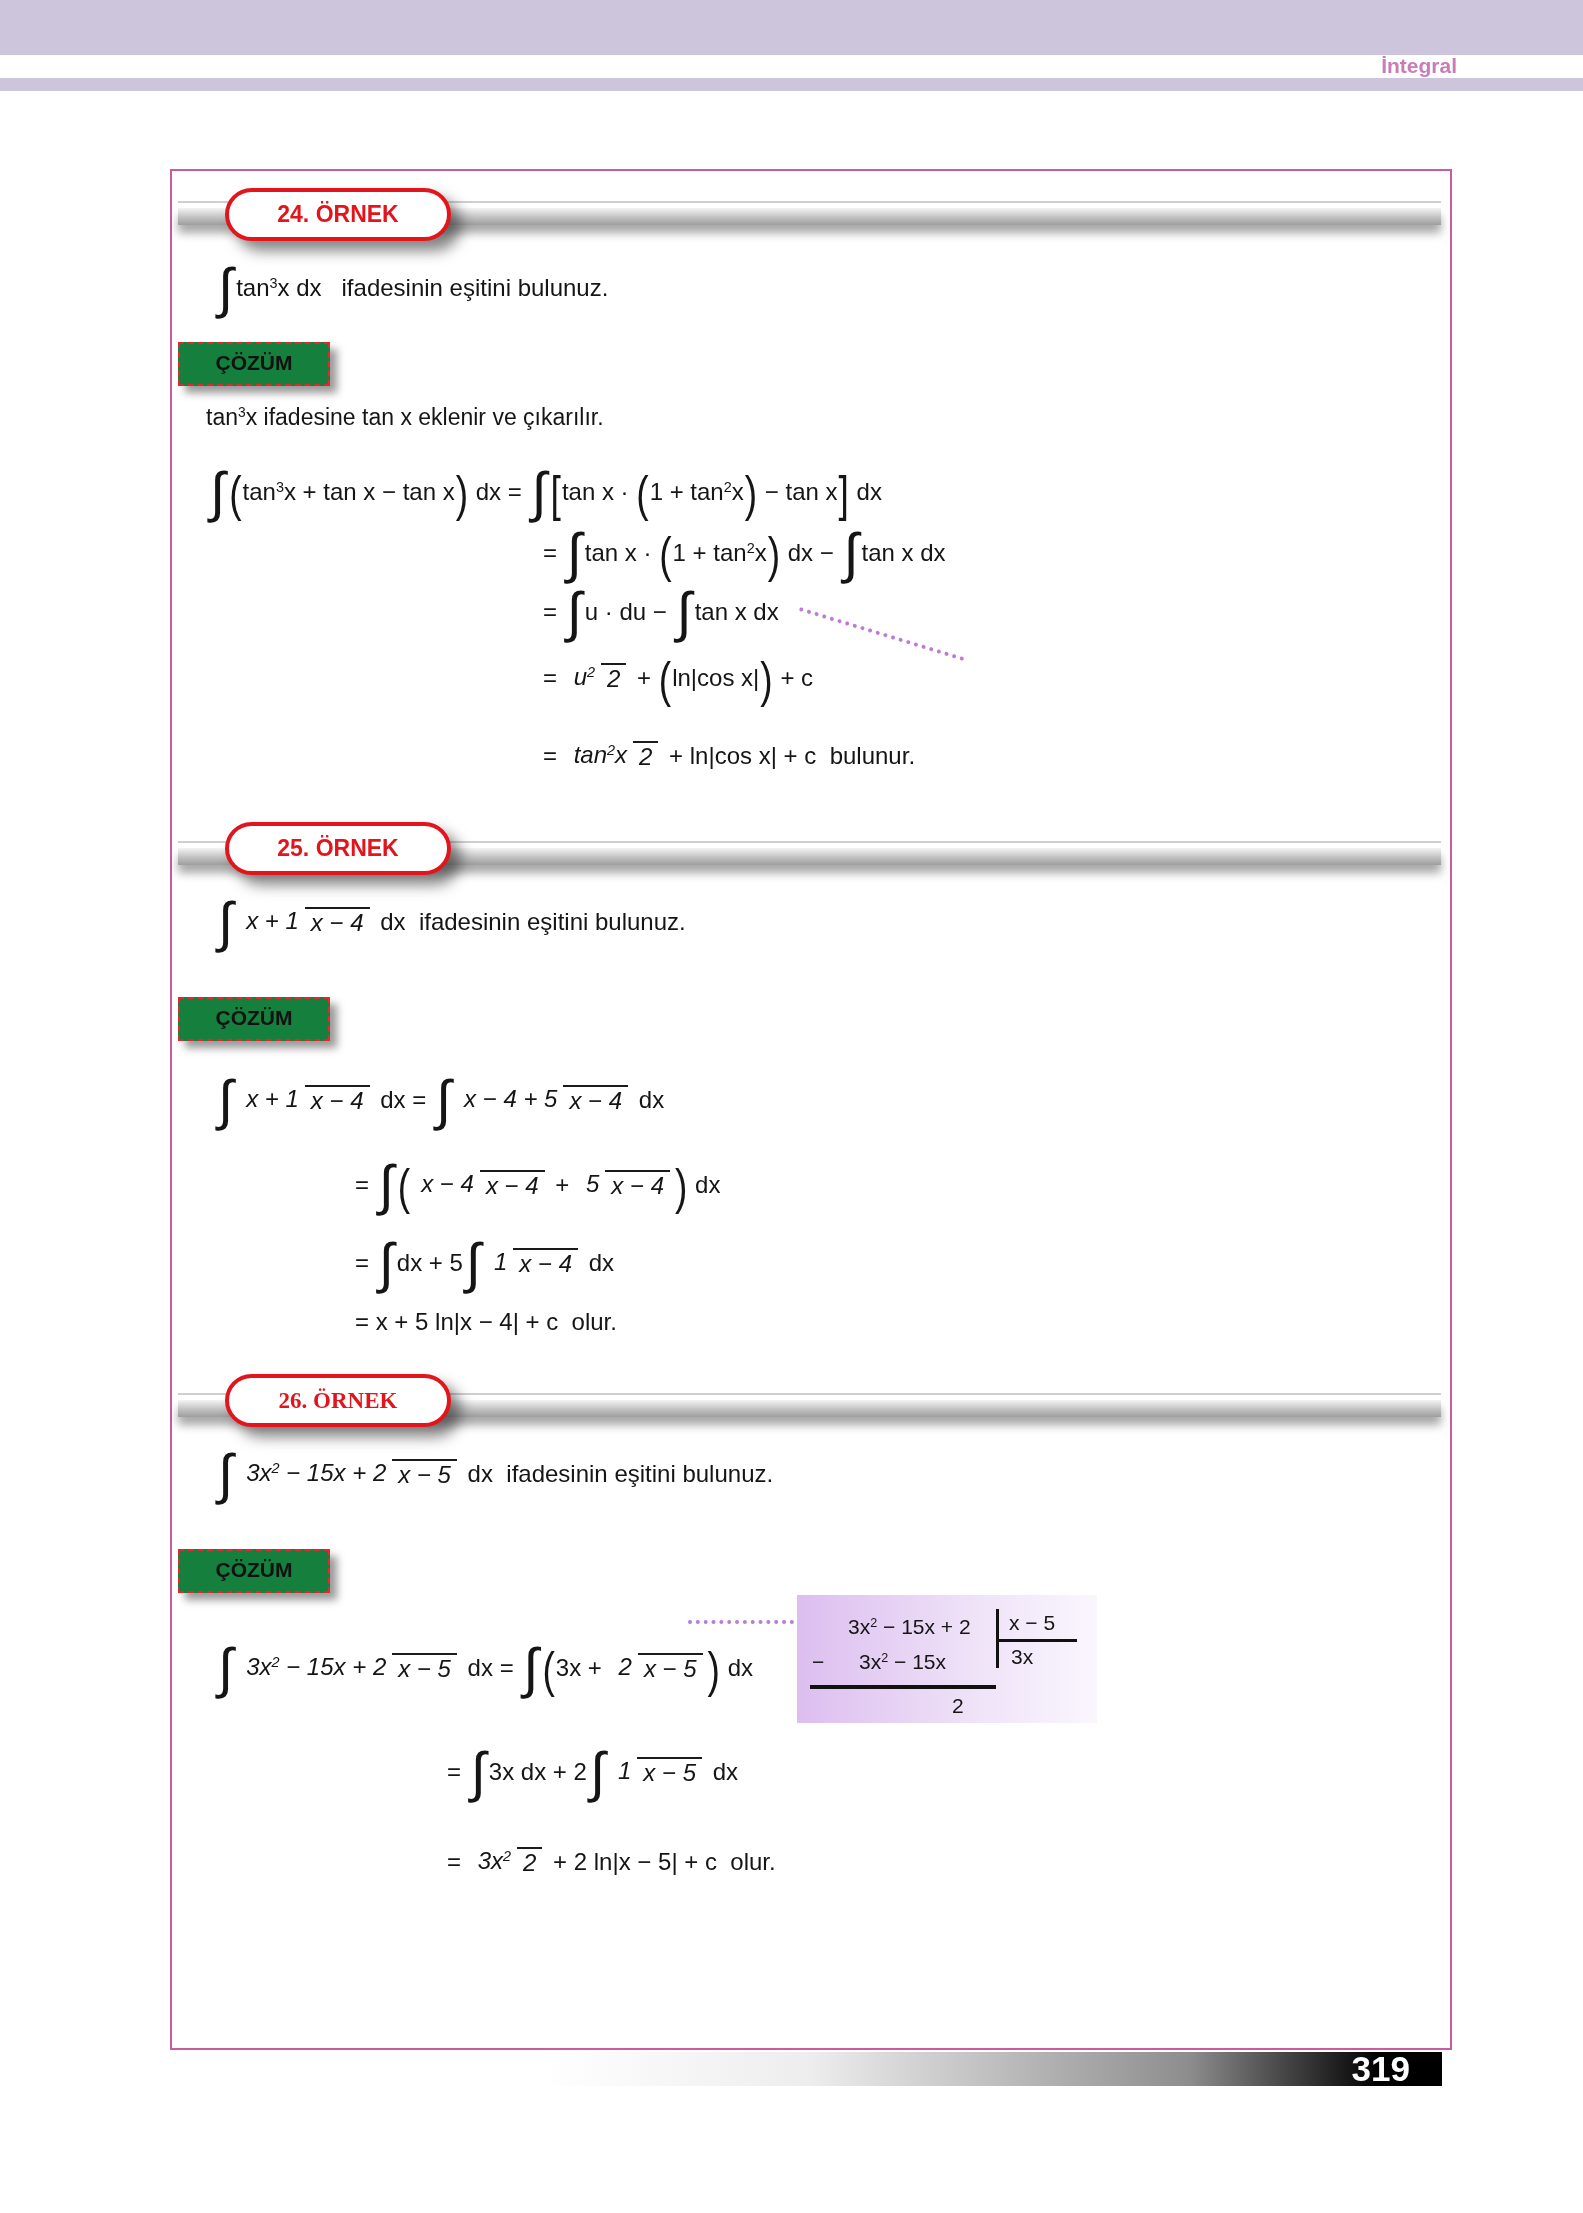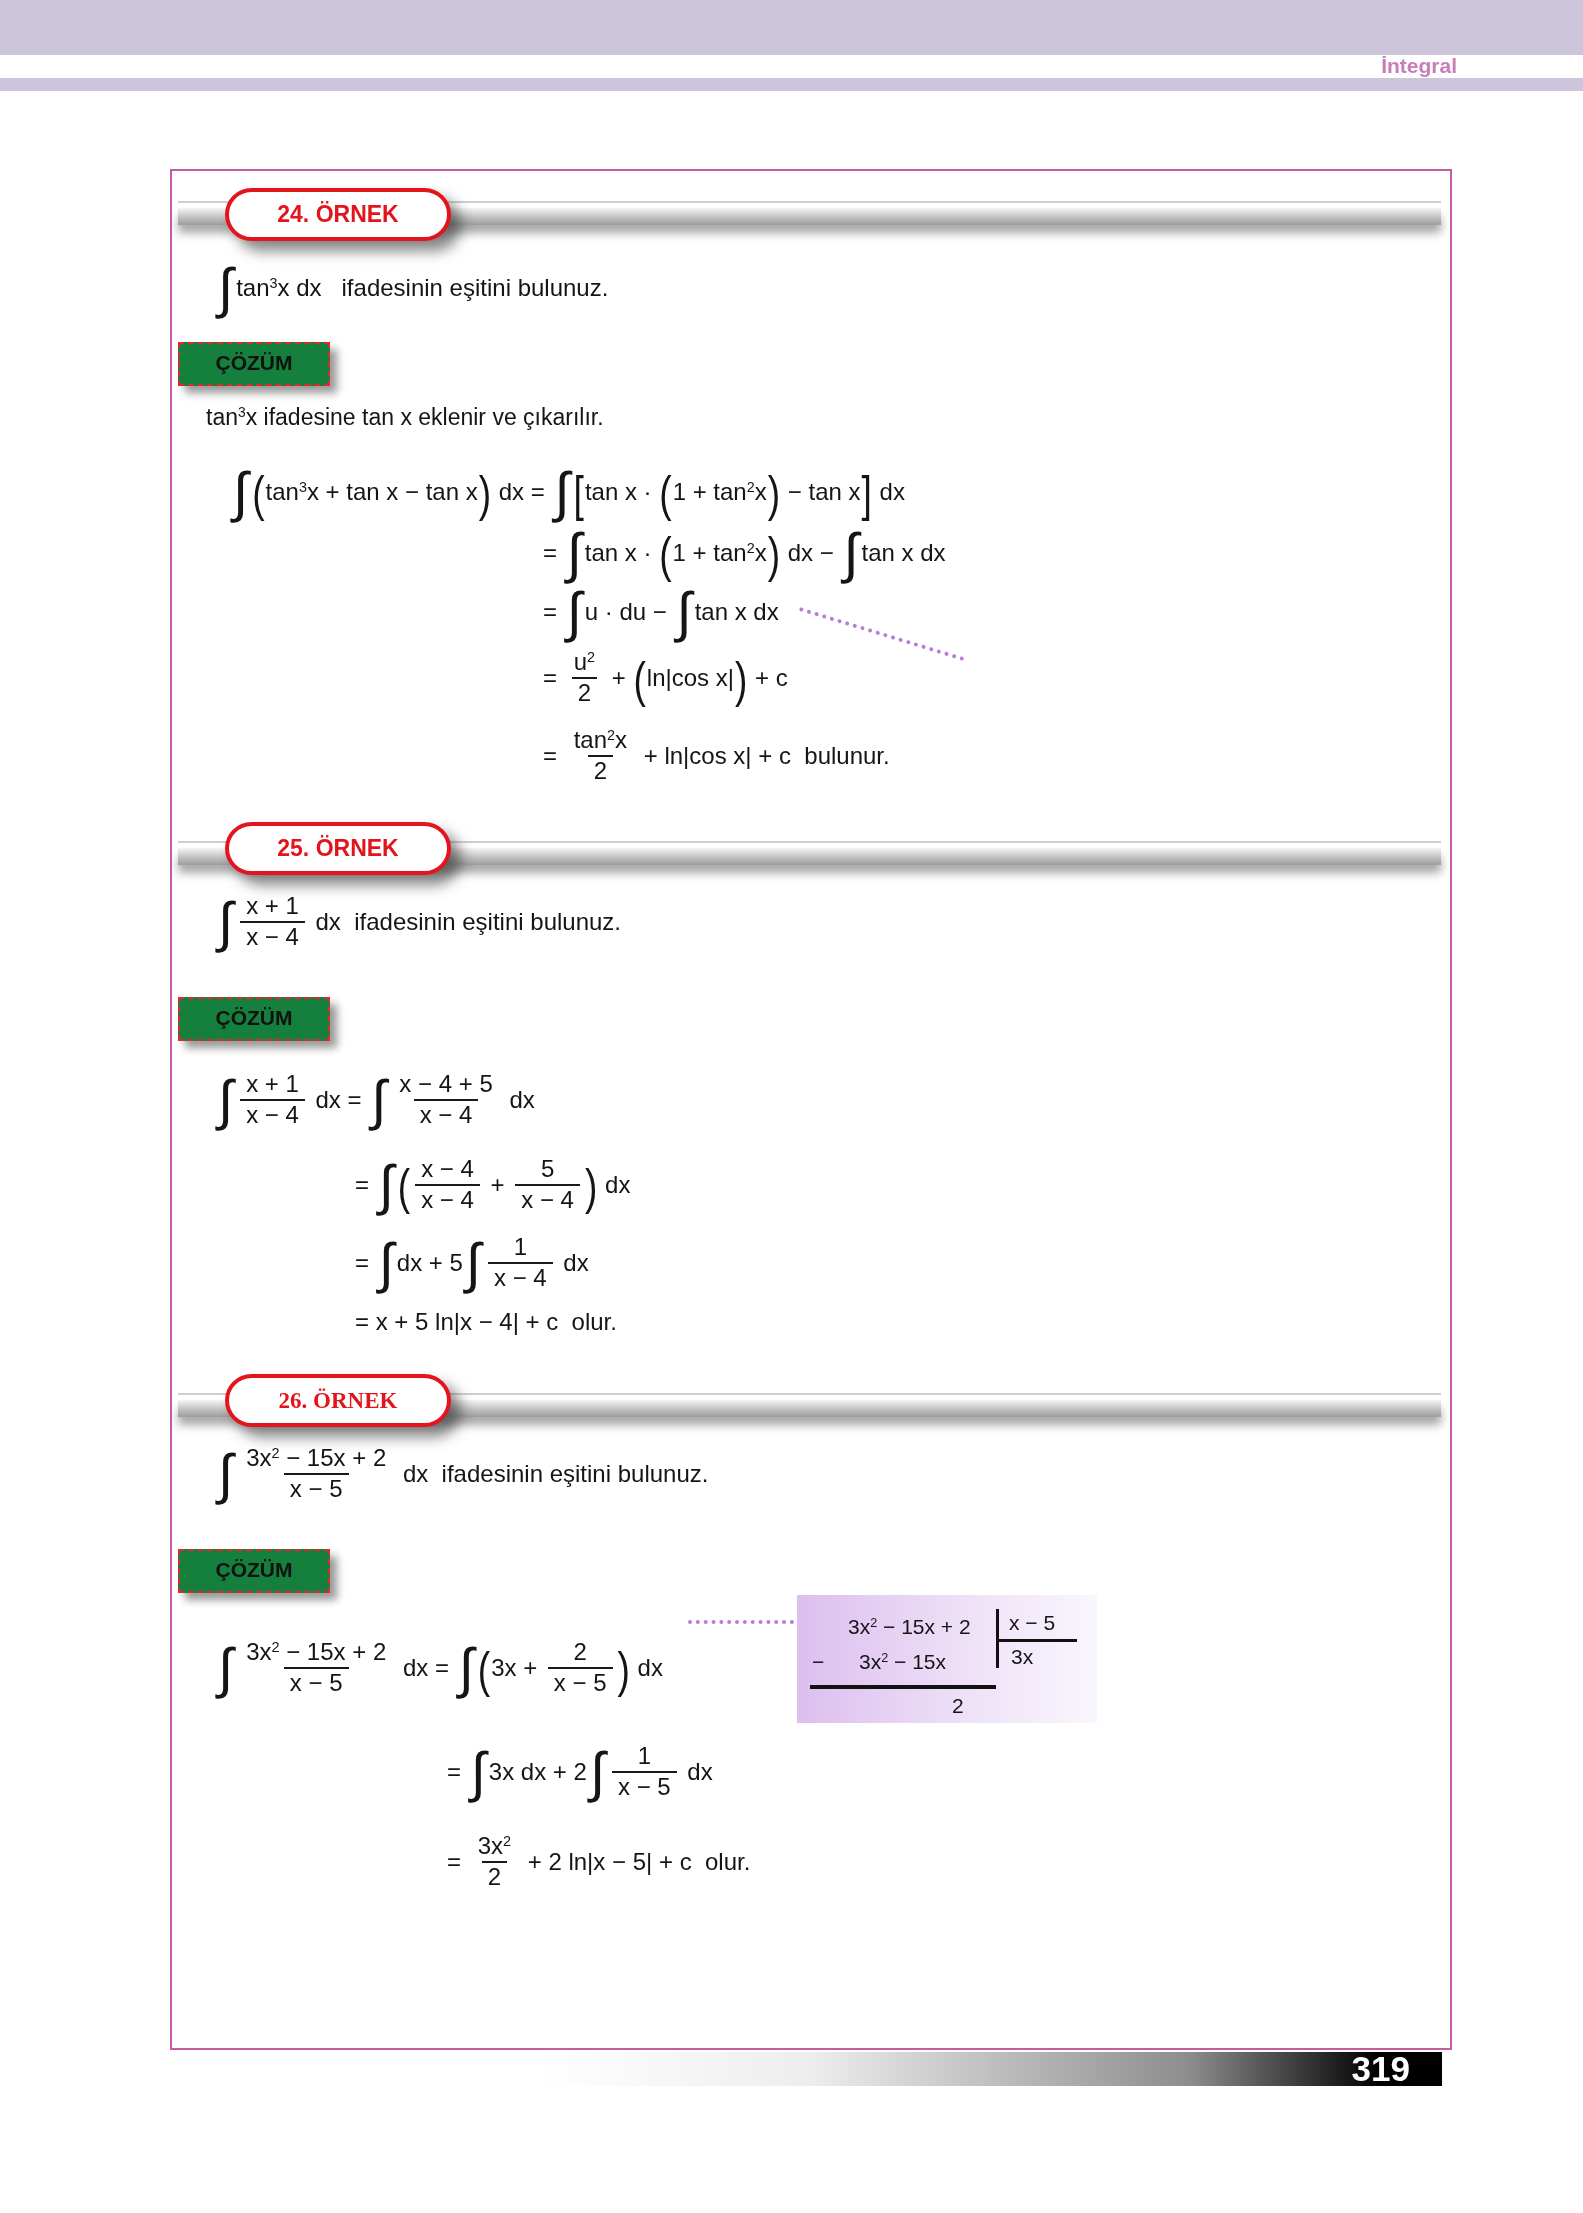--- a/index.html
+++ b/index.html
@@ -28,22 +28,22 @@
         text-align:center;line-height:45px;font-size:23px;font-weight:bold;color:#e3151c;}
 
   
   .cozum{position:absolute;left:6px;width:152px;height:44px;background:#15803d;
         border:2px dashed #e3282d;box-sizing:border-box;
         box-shadow:7px 7px 8px rgba(0,0,0,0.4);
         text-align:center;line-height:38px;font-size:21px;font-weight:bold;color:#111;}
 
   
   .mline{position:absolute;white-space:pre;font-size:24px;color:#151515;}
-  .fr{display:inline-flex;flex-direction:column;align-items:center;vertical-align:middle;
-      line-height:1.12;margin:8px 4px;position:relative;top:-2px;}
+  .fr{display:inline-flex;align-items:center;vertical-align:middle;
+      line-height:1.12;margin:8px 4px;position:relative;top:-2px;font-style:italic;}
   .fr .nu{padding:0 6px 1px;}
   .fr .de{border-top:2px solid #1a1a1a;padding:1px 6px 0;}
   sup{font-size:0.6em;vertical-align:0.55em;line-height:0;}
   .itg{font-size:2.3em;font-weight:100;vertical-align:middle;line-height:0;
        display:inline-block;margin:0 3px;position:relative;top:-2px;
        font-family:"DejaVu Sans",sans-serif;}
   .bp{font-size:1.55em;vertical-align:middle;display:inline-block;line-height:0;
       transform:scaleY(1.35);margin:0 1px;font-weight:300;position:relative;top:-1px;}
 
   
@@ -83,21 +83,21 @@
         <div class="band"></div>
     </div>
     <div class="pill" style="top:17px;">24. ÖRNEK</div>
 
     <div class="mline" style="left:43px;top:85px;height:64px;line-height:64px;"><span class="itg">∫</span>tan<sup>3</sup>x dx   ifadesinin eşitini bulunuz.</div>
 
     <div class="cozum" style="top:171px;">ÇÖZÜM</div>
 
     <div class="mline" style="left:34px;top:228px;height:36px;line-height:36px;font-size:23px;">tan<sup>3</sup>x ifadesine tan x eklenir ve çıkarılır.</div>
 
-    <div class="mline" style="left:58px;top:291px;height:60px;line-height:60px;"><span class="itg">∫</span><span class="bp">(</span>tan<sup>3</sup>x + tan x − tan x<span class="bp">)</span> dx = <span class="itg">∫</span><span class="bp">[</span>tan x · <span class="bp">(</span>1 + tan<sup>2</sup>x<span class="bp">)</span> − tan x<span class="bp">]</span> dx</div>
+    <div class="mline" style="left:35px;top:291px;height:60px;line-height:60px;"><span class="itg">∫</span><span class="bp">(</span>tan<sup>3</sup>x + tan x − tan x<span class="bp">)</span> dx = <span class="itg">∫</span><span class="bp">[</span>tan x · <span class="bp">(</span>1 + tan<sup>2</sup>x<span class="bp">)</span> − tan x<span class="bp">]</span> dx</div>
     <div class="mline" style="left:371px;top:352px;height:60px;line-height:60px;">= <span class="itg">∫</span>tan x · <span class="bp">(</span>1 + tan<sup>2</sup>x<span class="bp">)</span> dx − <span class="itg">∫</span>tan x dx</div>
     <div class="mline" style="left:371px;top:411px;height:60px;line-height:60px;">= <span class="itg">∫</span>u · du − <span class="itg">∫</span>tan x dx</div>
     <div class="mline" style="left:371px;top:467px;height:80px;line-height:80px;">= <span class="fr"><span class="nu">u<sup>2</sup></span><span class="de">2</span></span> + <span class="bp">(</span>ln|cos x|<span class="bp">)</span> + c</div>
     <div class="mline" style="left:371px;top:545px;height:80px;line-height:80px;">= <span class="fr"><span class="nu">tan<sup>2</sup>x</span><span class="de">2</span></span> + ln|cos x| + c  bulunur.</div>
 
     <div class="dots" style="left:628px;top:436px;width:172px;transform:rotate(17deg);"></div>
 
 
     <div class="rule" style="top:670px;">
       <div class="thin"></div>

